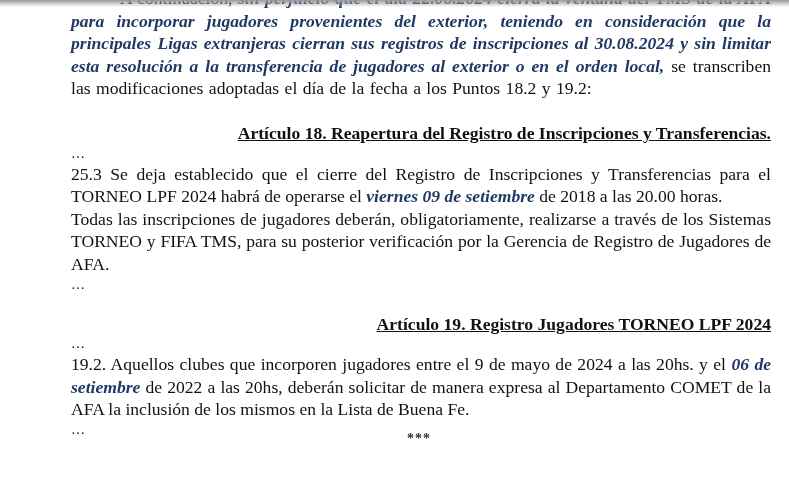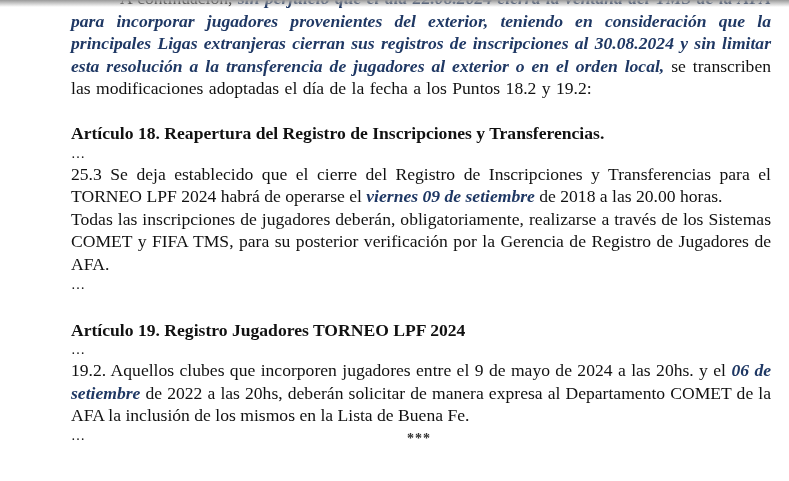--- a/index.html
+++ b/index.html
@@ -40,23 +40,24 @@
       font-weight: bold;
     }
     .indent {
       text-indent: 49px;
     }
     .lead-par {
       word-spacing: 1px;
     }
     .heading {
       font-weight: bold;
+      text-decoration: underline;
       margin-top: 22px;
       margin-bottom: 0;
-      text-align: left;
+      text-align: right;
     }
     .ellipsis {
       line-height: 18px;
       height: 18px;
       font-size: 14px;
     }
     .stars {
       position: absolute;
       left: 407px;
       top: 431px;
@@ -71,22 +72,22 @@
 
 <div class="top-shade"></div>
 
 <div class="page">
 
   <p class="indent lead-par"><span>A continuación, </span><span class="em-blue">sin perjuicio que el día 22.08.2024 cierra la ventana del TMS de la AFA para incorporar jugadores provenientes del exterior, teniendo en consideración que la principales Ligas extranjeras cierran sus registros de inscripciones al 30.08.2024 y sin limitar esta resolución a la transferencia de jugadores al exterior o en el orden local,</span><span> se transcriben las modificaciones adoptadas el día de la fecha a los Puntos 18.2 y 19.2:</span></p>
 
   <p class="heading">Artículo 18.  Reapertura del Registro de Inscripciones y Transferencias.</p>
   <div class="ellipsis">…</div>
   <p><span>25.3 Se deja establecido que el cierre del Registro de Inscripciones y Transferencias para el TORNEO LPF 2024 habrá de operarse el </span><span class="em-blue">viernes 09 de setiembre</span><span> de 2018 a las 20.00 horas.</span></p>
-  <p>Todas las inscripciones de jugadores deberán, obligatoriamente, realizarse a través de los Sistemas COMET y FIFA TMS, para su posterior verificación por la Gerencia de Registro de Jugadores de AFA.</p>
+  <p>Todas las inscripciones de jugadores deberán, obligatoriamente, realizarse a través de los Sistemas TORNEO y FIFA TMS, para su posterior verificación por la Gerencia de Registro de Jugadores de AFA.</p>
   <div class="ellipsis">…</div>
 
-  <p class="heading" style="margin-top:25px">Artículo 19. Registro Jugadores TORNEO LPF 2024</p>
+  <p class="heading" style="margin-top:19px">Artículo 19. Registro Jugadores TORNEO LPF 2024</p>
   <div class="ellipsis">…</div>
   <p><span>19.2. Aquellos clubes que incorporen jugadores entre el 9 de mayo de 2024 a las 20hs. y el </span><span class="em-blue">06 de setiembre</span><span> de 2022 a las 20hs, deberán solicitar de manera expresa al Departamento COMET de la AFA la inclusión de los mismos en la Lista de Buena Fe.</span></p>
   <div class="ellipsis">…</div>
 </div>
 
 <div class="stars">***</div>
 
 </body></html>

